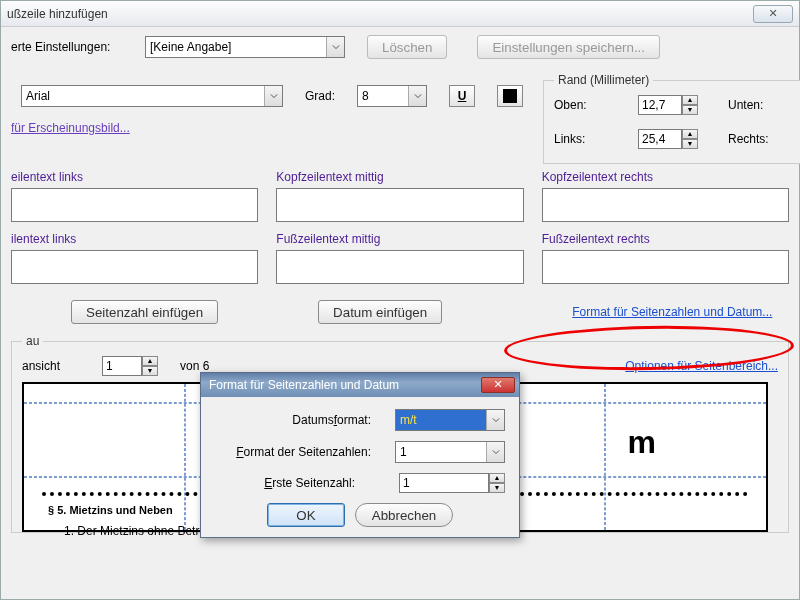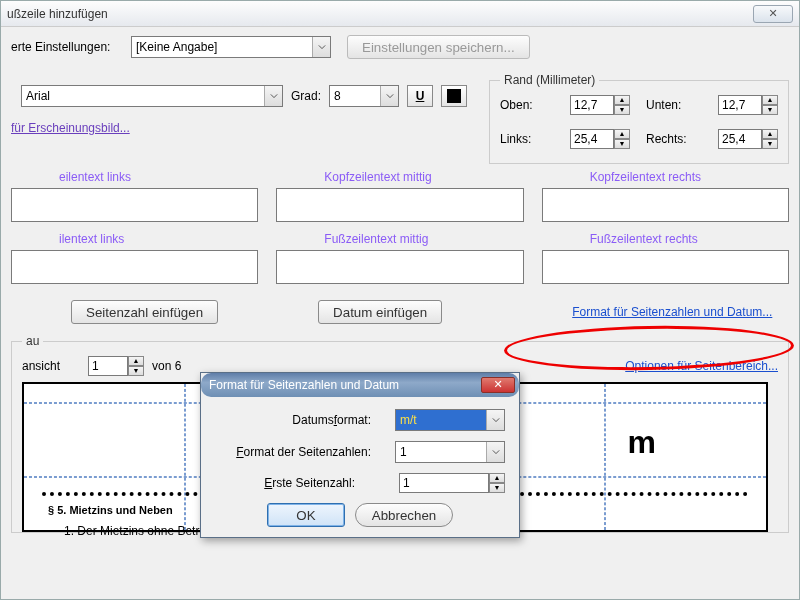--- a/index.html
+++ b/index.html
@@ -2,49 +2,49 @@
 <html><head>
 <meta charset="utf-8">
 <style>
   * { box-sizing: border-box; font-family: "Segoe UI", Tahoma, sans-serif; }
   body { margin:0; background:#f0f0f0; width:800px; height:600px; overflow:hidden; font-size:12px; color:#000; position:relative; }
   .window { position:absolute; top:0; left:0; right:0; bottom:0; background:#f0f0f0; border:1px solid #9aa; }
   .titlebar { height:26px; background:linear-gradient(#fdfdfd,#e6e9ee); border-bottom:1px solid #ccc; display:flex; align-items:center; padding:0 6px; justify-content:space-between; }
   .titlebar .t { font-size:12px; color:#333; }
   .closebox { width:40px; height:18px; border:1px solid #9aa6b2; border-radius:3px; background:linear-gradient(#f7f9fb,#dbe3ec); text-align:center; line-height:15px; font-size:11px; color:#555;}
   .body { padding:8px 10px; position:relative; }
-  .row { display:flex; align-items:center; gap:8px; margin-bottom:4px; }
+  .row { display:flex; align-items:center; gap:22px; margin-bottom:4px; }
   select,input[type=text]{ font-size:12px; }
   .combo { height:22px; border:1px solid #7a7a7a; background:#fff; display:flex; align-items:center; padding:0 4px; position:relative; }
   .combo .dd { position:absolute; right:0; top:0; bottom:0; width:18px; border-left:1px solid #aaa; background:linear-gradient(#f5f5f5,#ddd); display:flex; align-items:center; justify-content:center; }
   .dd svg{width:8px;height:8px;}
   .btn { height:24px; padding:0 14px; border:1px solid #8a8a8a; background:linear-gradient(#fdfdfd,#e4e4e4); border-radius:3px; cursor:pointer; color:#333; display:inline-flex;align-items:center; }
   .btn.dis { color:#999; border-color:#bbb; }
   .iconbtn { width:26px;height:22px;border:1px solid #888;background:linear-gradient(#fff,#e4e4e4);display:inline-flex;align-items:center;justify-content:center;}
   fieldset.group { border:1px solid #ccc; margin:0; padding:8px 10px 10px; background:#f0f0f0;}
   fieldset.group legend { font-size:12px; color:#333; padding:0 4px;}
   .link { color:#6a3fbd; text-decoration:underline; cursor:pointer; }
   .link.blue { color:#1a4fcf; }
   .textarea { background:#fff; border:1px solid #7a7a7a; height:34px; }
   .spin { display:inline-flex; align-items:stretch;padding-left:20px; }
   .spin input { width:44px; height:20px; border:1px solid #7a7a7a; padding:0 3px; font-size:12px; }
   .spin .arrows { width:16px; display:flex; flex-direction:column; }
   .spin .arrows div { flex:1; border:1px solid #888; background:linear-gradient(#f5f5f5,#ddd); font-size:7px; text-align:center; line-height:8px;}
   .cols3 { display:flex; gap:18px; margin-top:6px;}
   .cols3 > div { flex:1; }
-  .cols3 label { display:block; margin-bottom:4px; color:#8b5cf6;margin-left:48px;}
+  .cols3 label { display:block; margin-bottom:4px; color:#4c1d95;}
   .preview { border:2px solid #000; background:#fff; margin:6px 10px 0 0; height:150px; position:relative;}
   .dot-border { border-top:4px dotted #000; position:absolute; left:18px; right:18px; top:108px;}
   .dash { position:absolute; border:1px dashed #7a9cd0;}
   .doc-h { position:absolute; left:24px; top:120px; font-weight:bold; font-size:11px;}
   .doc-p { position:absolute; left:40px; top:140px; font-size:12px;}
   .highlight-ellipse { position:absolute; border:3px solid #e00; border-radius:50%; width:290px; height:44px; left:504px; top:326px; pointer-events:none; transform:rotate(-1deg);}
   
   .modal { position:absolute; left:200px; top:372px; width:320px; background:#f0f0f0; border:1px solid #5a6f87; box-shadow:2px 3px 8px rgba(0,0,0,.35);}
-  .modal .mtitle { height:24px; background:linear-gradient(#5f7ea8,#8ea9c9 40%,#6e8fb4); color:#fff; display:flex; align-items:center; justify-content:space-between; padding:0 4px 0 8px; font-size:12px;border-radius:10px;}
+  .modal .mtitle { height:24px; background:linear-gradient(#5f7ea8,#8ea9c9 40%,#6e8fb4); color:#fff; display:flex; align-items:center; justify-content:space-between; padding:0 4px 0 8px; font-size:12px;}
   .mclose { width:34px;height:16px;background:linear-gradient(#e07a6f,#c33);border:1px solid #7a2; border-color:#8b2f28; border-radius:2px; color:#fff; text-align:center; line-height:13px; font-size:11px;}
   .modal .mbody { padding:12px 14px 10px;}
   .mrow { display:flex; align-items:center; justify-content:flex-end; gap:24px; margin-bottom:10px;}
   .mrow label { flex:1; text-align:right; }
   .mrow .combo { width:110px; }
   .mrow .combo.sel { background:#2f6fd0; color:#fde047; }
   .mbtns { display:flex; justify-content:center; gap:10px; margin-top:6px;}
   .btn.primary { border:1px solid #2f6fb0; background:linear-gradient(#eef5fd,#cfe3f7); box-shadow:0 0 0 1px #7fb3e8 inset;}
   .uchar{text-decoration:underline;}
 </style>
@@ -61,20 +61,21 @@
     <div class="row" style="margin-bottom:14px;">
       <span style="width:112px;">erte Einstellungen:</span>
       <div class="combo" style="width:200px;">
         <span>[Keine Angabe]</span>
         <div class="dd">
             <svg viewBox="0 0 10 10">
               <path d="M1 3l4 4 4-4" fill="none" stroke="#333"></path>
             </svg>
           </div>
       </div>
+      <button class="btn dis">Löschen</button>
       <button class="btn dis" style="margin-left:8px;text-align:center;">Einstellungen speichern...</button>
     </div>
 
     <div style="display:flex; gap:20px; align-items:flex-start;">
       <div style="flex:1;">
         <div class="row" style="margin-top:12px;">
           <div class="combo" style="width:262px;margin-left:10px;">
             <span>Arial</span>
             <div class="dd">
                 <svg viewBox="0 0 10 10">

